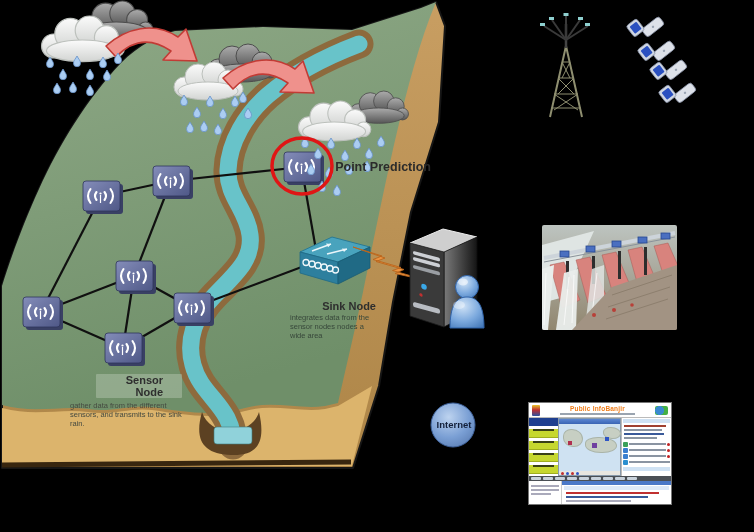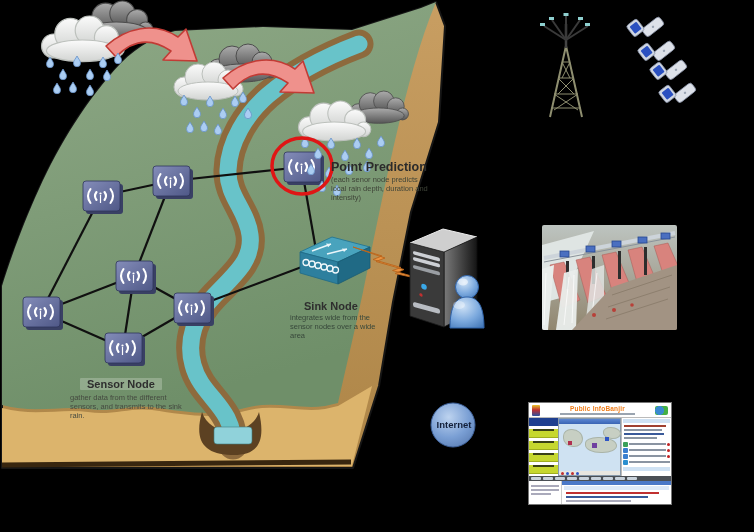--- a/index.html
+++ b/index.html
@@ -1,29 +1,29 @@
 <!DOCTYPE html>
 <html><head>
 <meta charset="utf-8">
 <style>
   html,body{margin:0;padding:0;background:#000;}
   .stage{position:relative;width:754px;height:532px;background:#000;overflow:hidden;
          font-family:"Liberation Sans",sans-serif;}
   .stage svg{position:absolute;left:0;top:0;}
   .lbl{position:absolute;color:#2e2e2e;}
-  .lbl h4{margin:0;font-weight:bold;}
+  .lbl h4{margin:0;font-weight:bold;text-align:right;}
   .lbl p{margin:2px 0 0 0;line-height:1.18;}
   .pp{left:331px;top:160px;width:100px;}
   .pp h4{font-size:12.5px;color:#2b2b2b;}
   .pp p{font-size:7.5px;color:#3f4438;}
   .sk{left:290px;top:300px;width:86px;}
   .sk h4{font-size:11px;margin-left:14px;color:#2e2e2e;}
   .sk p{font-size:7.5px;color:#37473a;}
   .sn{left:70px;top:374px;width:112px;}
-  .sn h4{font-size:11px;display:inline-block;margin-left:10px;padding:0 7px;
+  .sn h4{font-size:11px;display:inline-block;margin-left:26px;padding:0 19px;
          background:rgba(186,202,182,0.45);border-radius:1px;color:#2e2e2e;}
   .sn p{font-size:7.5px;color:#454a40;}
   .inet{left:430px;top:419px;width:48px;text-align:center;font-size:9.5px;
         font-weight:bold;color:#13203a;}
   
   .cw{fill:url(#cwg);stroke:#bcc0bc;stroke-width:1;}
   .cd{fill:url(#cdg);stroke:#4d4d4d;stroke-width:1;}
   .rd{fill:#abcdf2;stroke:#6792c9;stroke-width:0.8;}
   .fa{fill:#ef918c;stroke:#c23b35;stroke-width:1.6;stroke-linejoin:round;}
   .edge{stroke:#101010;stroke-width:2.2;}
@@ -359,25 +359,24 @@
           <path d="M64,94 L126,74"></path>
     </g>
     <circle cx="52" cy="90" r="2" fill="#b84038"></circle>
         <circle cx="72" cy="85" r="2" fill="#b84038"></circle>
     <circle cx="90" cy="80" r="1.8" fill="#b84038"></circle>
   </g>
 </svg>
 
 <div class="lbl pp">
   <h4>Point Prediction</h4>
-  <p>(each senor node predicts local rain depth, duration and intensity)</p>
 </div>
 <div class="lbl sk">
   <h4>Sink Node</h4>
-  <p>integrates wide from the sensor nodes over a wide area</p>
+  <p>integrates data from the sensor nodes nodes a wide area</p>
 </div>
 <div class="lbl sn">
   <h4>Sensor Node</h4>
   <p>gather data from the different sensors, and transmits to the sink rain.</p>
 </div>
 <div class="lbl inet">Internet</div>
 
 <div class="web">
   <div class="hd">
     <div class="logo"></div>

